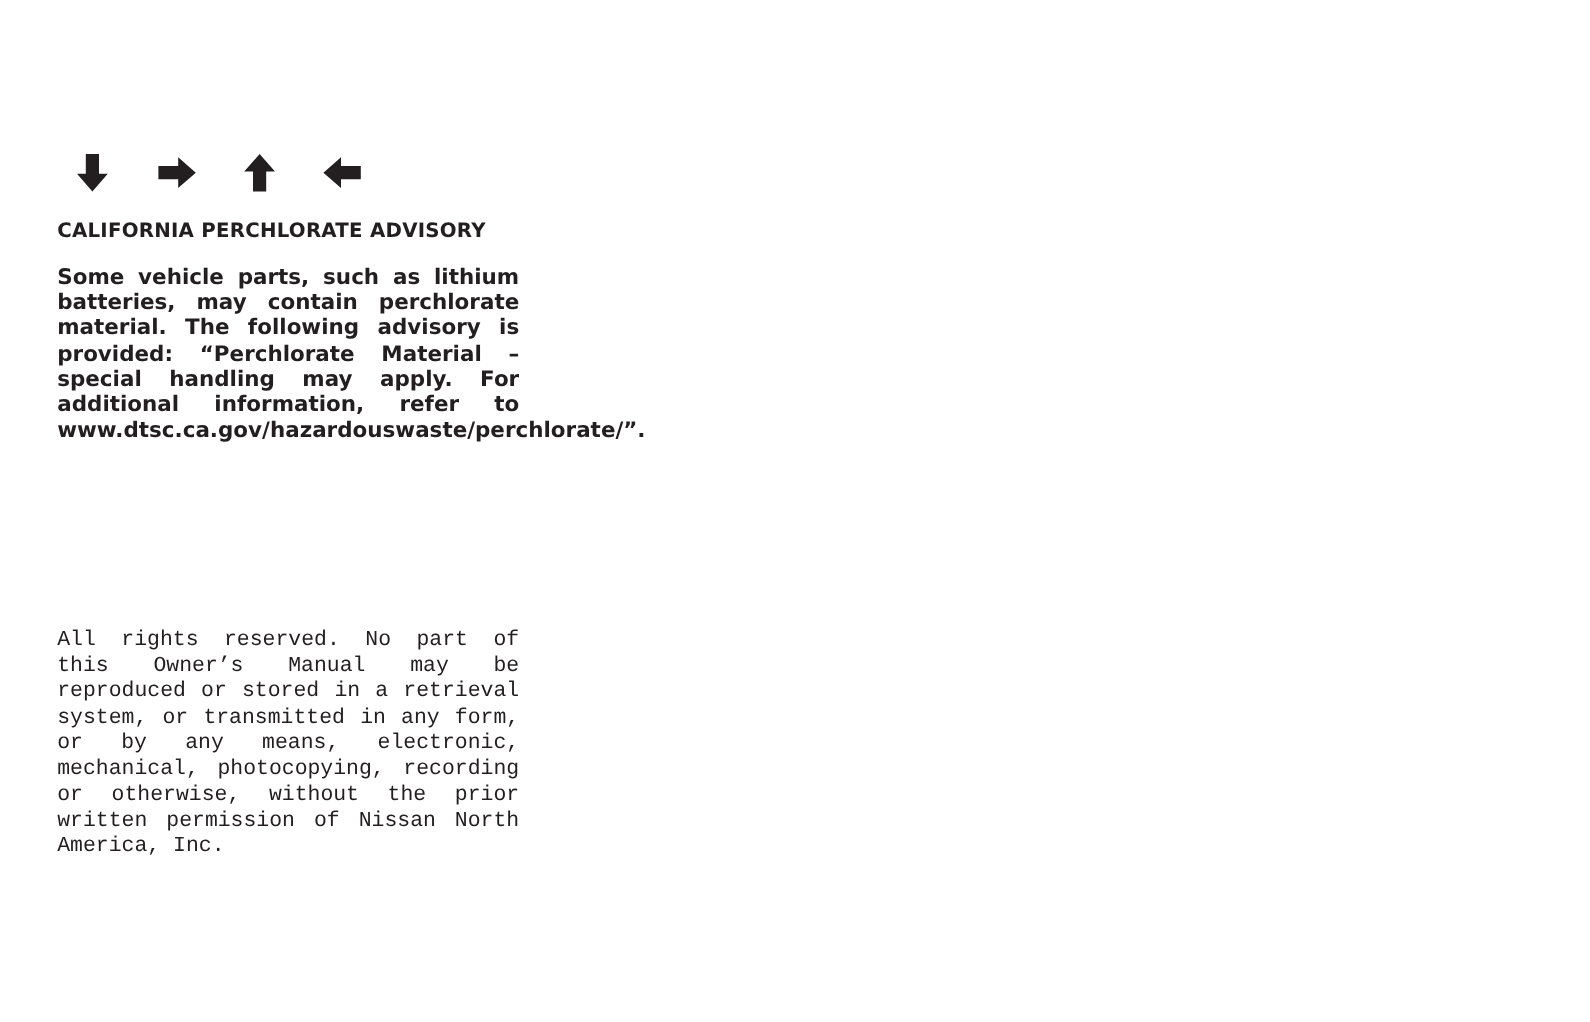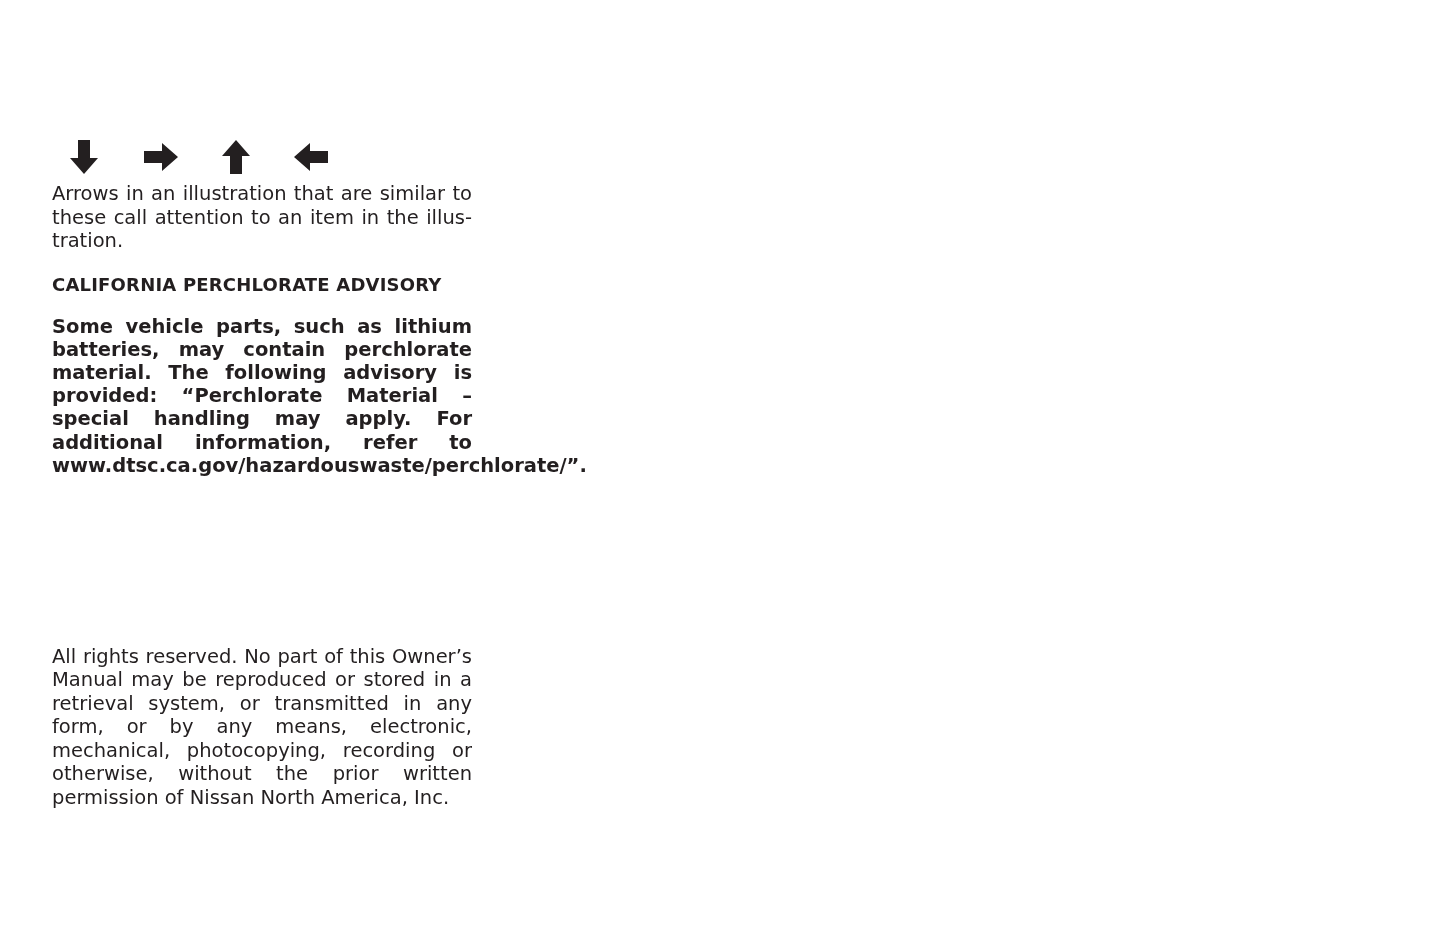--- a/index.html
+++ b/index.html
@@ -82,20 +82,21 @@
     height: 150px;
   }
 
   p.copyright {
     margin-bottom: 20px;
   }
 
   p.rights {
     text-align: justify;
     text-align-last: left;
+    font-family: Liberation Mono, monospace;
   }
 </style>
 </head>
 <body>
 
 <div class="page">
   <div class="column">
 
     <div class="arrow-row">
       <span class="arrow arrow-down">
@@ -113,21 +114,20 @@
           <polygon points="19,2 33,18 25,18 25,36 13,36 13,18 5,18" fill="#231f20"></polygon>
         </svg>
       </span>
       <span class="arrow arrow-left">
         <svg width="38" height="38" viewBox="0 0 38 38" aria-hidden="true">
           <polygon points="2,19 18,5 18,13 36,13 36,25 18,25 18,33" fill="#231f20"></polygon>
         </svg>
       </span>
     </div>
 
-    <p class="justified">Arrows in an illustration that are similar to these call attention to an item in the illus-tration.</p>
 
     <h2 class="section-title">CALIFORNIA PERCHLORATE ADVISORY</h2>
 
     <p class="bold-advisory">Some vehicle parts, such as lithium batteries, may contain perchlorate material. The following advisory is provided: “Perchlorate Material – special handling may apply. For additional information, refer to www.dtsc.ca.gov/hazardouswaste/perchlorate/”.</p>
 
     <div class="spacer-block"></div>
 
 
     <p class="rights">All rights reserved. No part of this Owner’s Manual may be reproduced or stored in a retrieval system, or transmitted in any form, or by any means, electronic, mechanical, photocopying, recording or otherwise, without the prior written permission of Nissan North America, Inc.</p>
 

